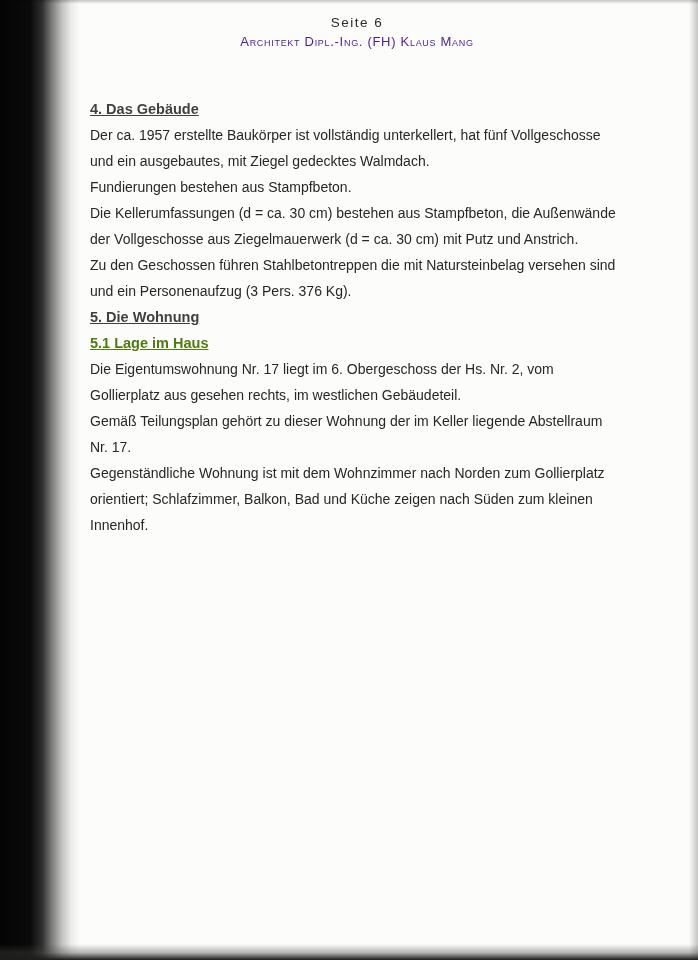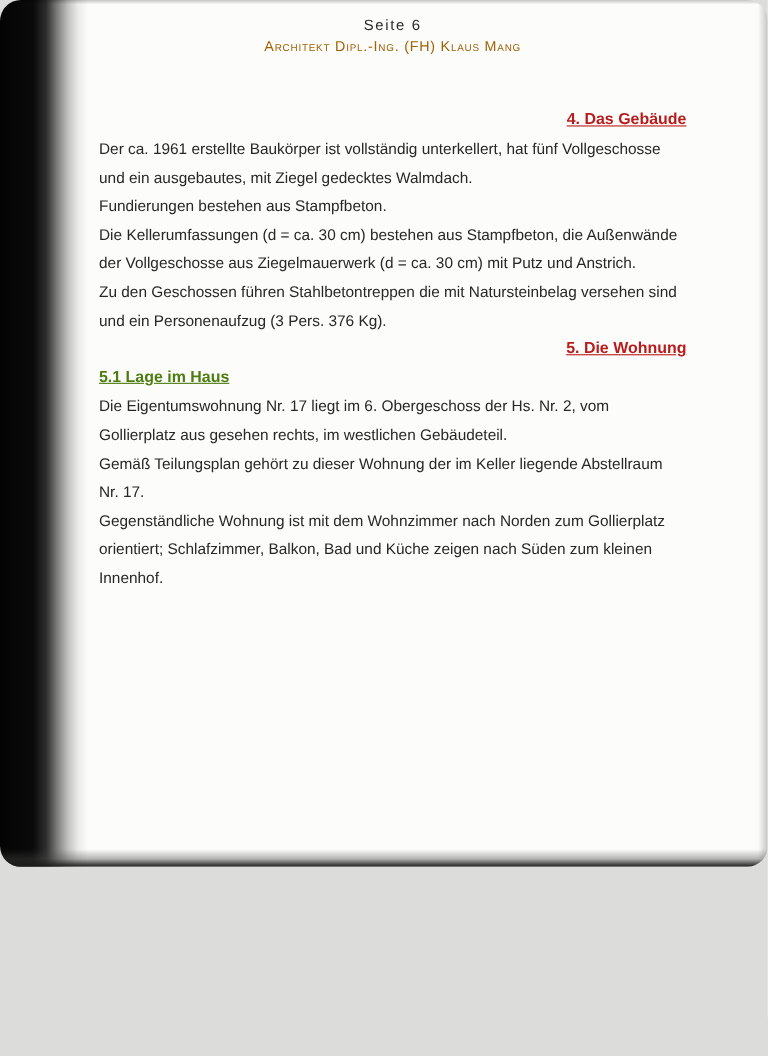--- a/index.html
+++ b/index.html
@@ -9,24 +9,23 @@
   body {
     width: 698px;
     height: 960px;
     background: #dcdcda;
     font-family: "Liberation Sans", sans-serif;
     overflow: hidden;
   }
   .page {
     position: relative;
     width: 698px;
-    height: 788px;
+    height: 960px;
     background: #fcfcfb;
     overflow: hidden;
-    border-radius: 19px;
   }
   
   .edge-left {
     position: absolute;
     left: 0; top: 0; bottom: 0;
     width: 80px;
     background: linear-gradient(to right,
       #040404 0px, #0a0a0a 30px, #2e2e2e 42px,
       #7d7d7b 52px, #c2c2c0 62px, #ebebe9 71px,
       rgba(252,252,251,0) 80px);
@@ -71,30 +70,29 @@
     font-size: 13.5px;
     line-height: 18px;
     letter-spacing: 1.5px;
     color: #2b2b2b;
   }
   .author-line {
     font-size: 13px;
     line-height: 19px;
     font-variant: small-caps;
     letter-spacing: 0.7px;
-    color: #a16207;
+    color: #4c1d95;
   }
   h2.section-heading {
     font-size: 14.5px;
     font-weight: bold;
     text-decoration: underline;
     margin: 0;
     line-height: 26px;
-    color: #b91c1c;
-    text-align: right;
+    color: #404040;
   }
   h3.sub-heading {
     font-size: 14.5px;
     font-weight: bold;
     text-decoration: underline;
     margin: 0;
     line-height: 26px;
     color: #4d7c0f;
   }
   section.sec-4 h2.section-heading {
@@ -118,21 +116,21 @@
 
   <div class="content">
 
     <div class="page-header">
       <div class="page-number">Seite 6</div>
       <div class="author-line">Architekt Dipl.-Ing. (FH) Klaus Mang</div>
     </div>
 
     <section class="sec-4">
       <h2 class="section-heading">4. Das Gebäude</h2>
-      <p class="body-paragraph">Der ca. 1961 erstellte Baukörper ist vollständig unterkellert, hat fünf Vollgeschosse und ein ausgebautes, mit Ziegel gedecktes Walmdach.</p>
+      <p class="body-paragraph">Der ca. 1957 erstellte Baukörper ist vollständig unterkellert, hat fünf Vollgeschosse und ein ausgebautes, mit Ziegel gedecktes Walmdach.</p>
       <p class="body-paragraph">Fundierungen bestehen aus Stampfbeton.</p>
       <p class="body-paragraph">Die Kellerumfassungen (d = ca. 30 cm) bestehen aus Stampfbeton, die Außenwände der Vollgeschosse aus Ziegelmauerwerk (d = ca. 30 cm) mit Putz und Anstrich.</p>
       <p class="body-paragraph">Zu den Geschossen führen Stahlbetontreppen die mit Natursteinbelag versehen sind und ein Personenaufzug (3 Pers. 376 Kg).</p>
     </section>
 
     <section class="sec-5">
       <h2 class="section-heading">5. Die Wohnung</h2>
       <h3 class="sub-heading">5.1 Lage im Haus</h3>
       <p class="body-paragraph">Die Eigentumswohnung Nr. 17 liegt im 6. Obergeschoss der Hs. Nr. 2, vom Gollierplatz aus gesehen rechts, im westlichen Gebäudeteil.</p>
       <p class="body-paragraph">Gemäß Teilungsplan gehört zu dieser Wohnung der im Keller liegende Abstellraum Nr. 17.</p>

